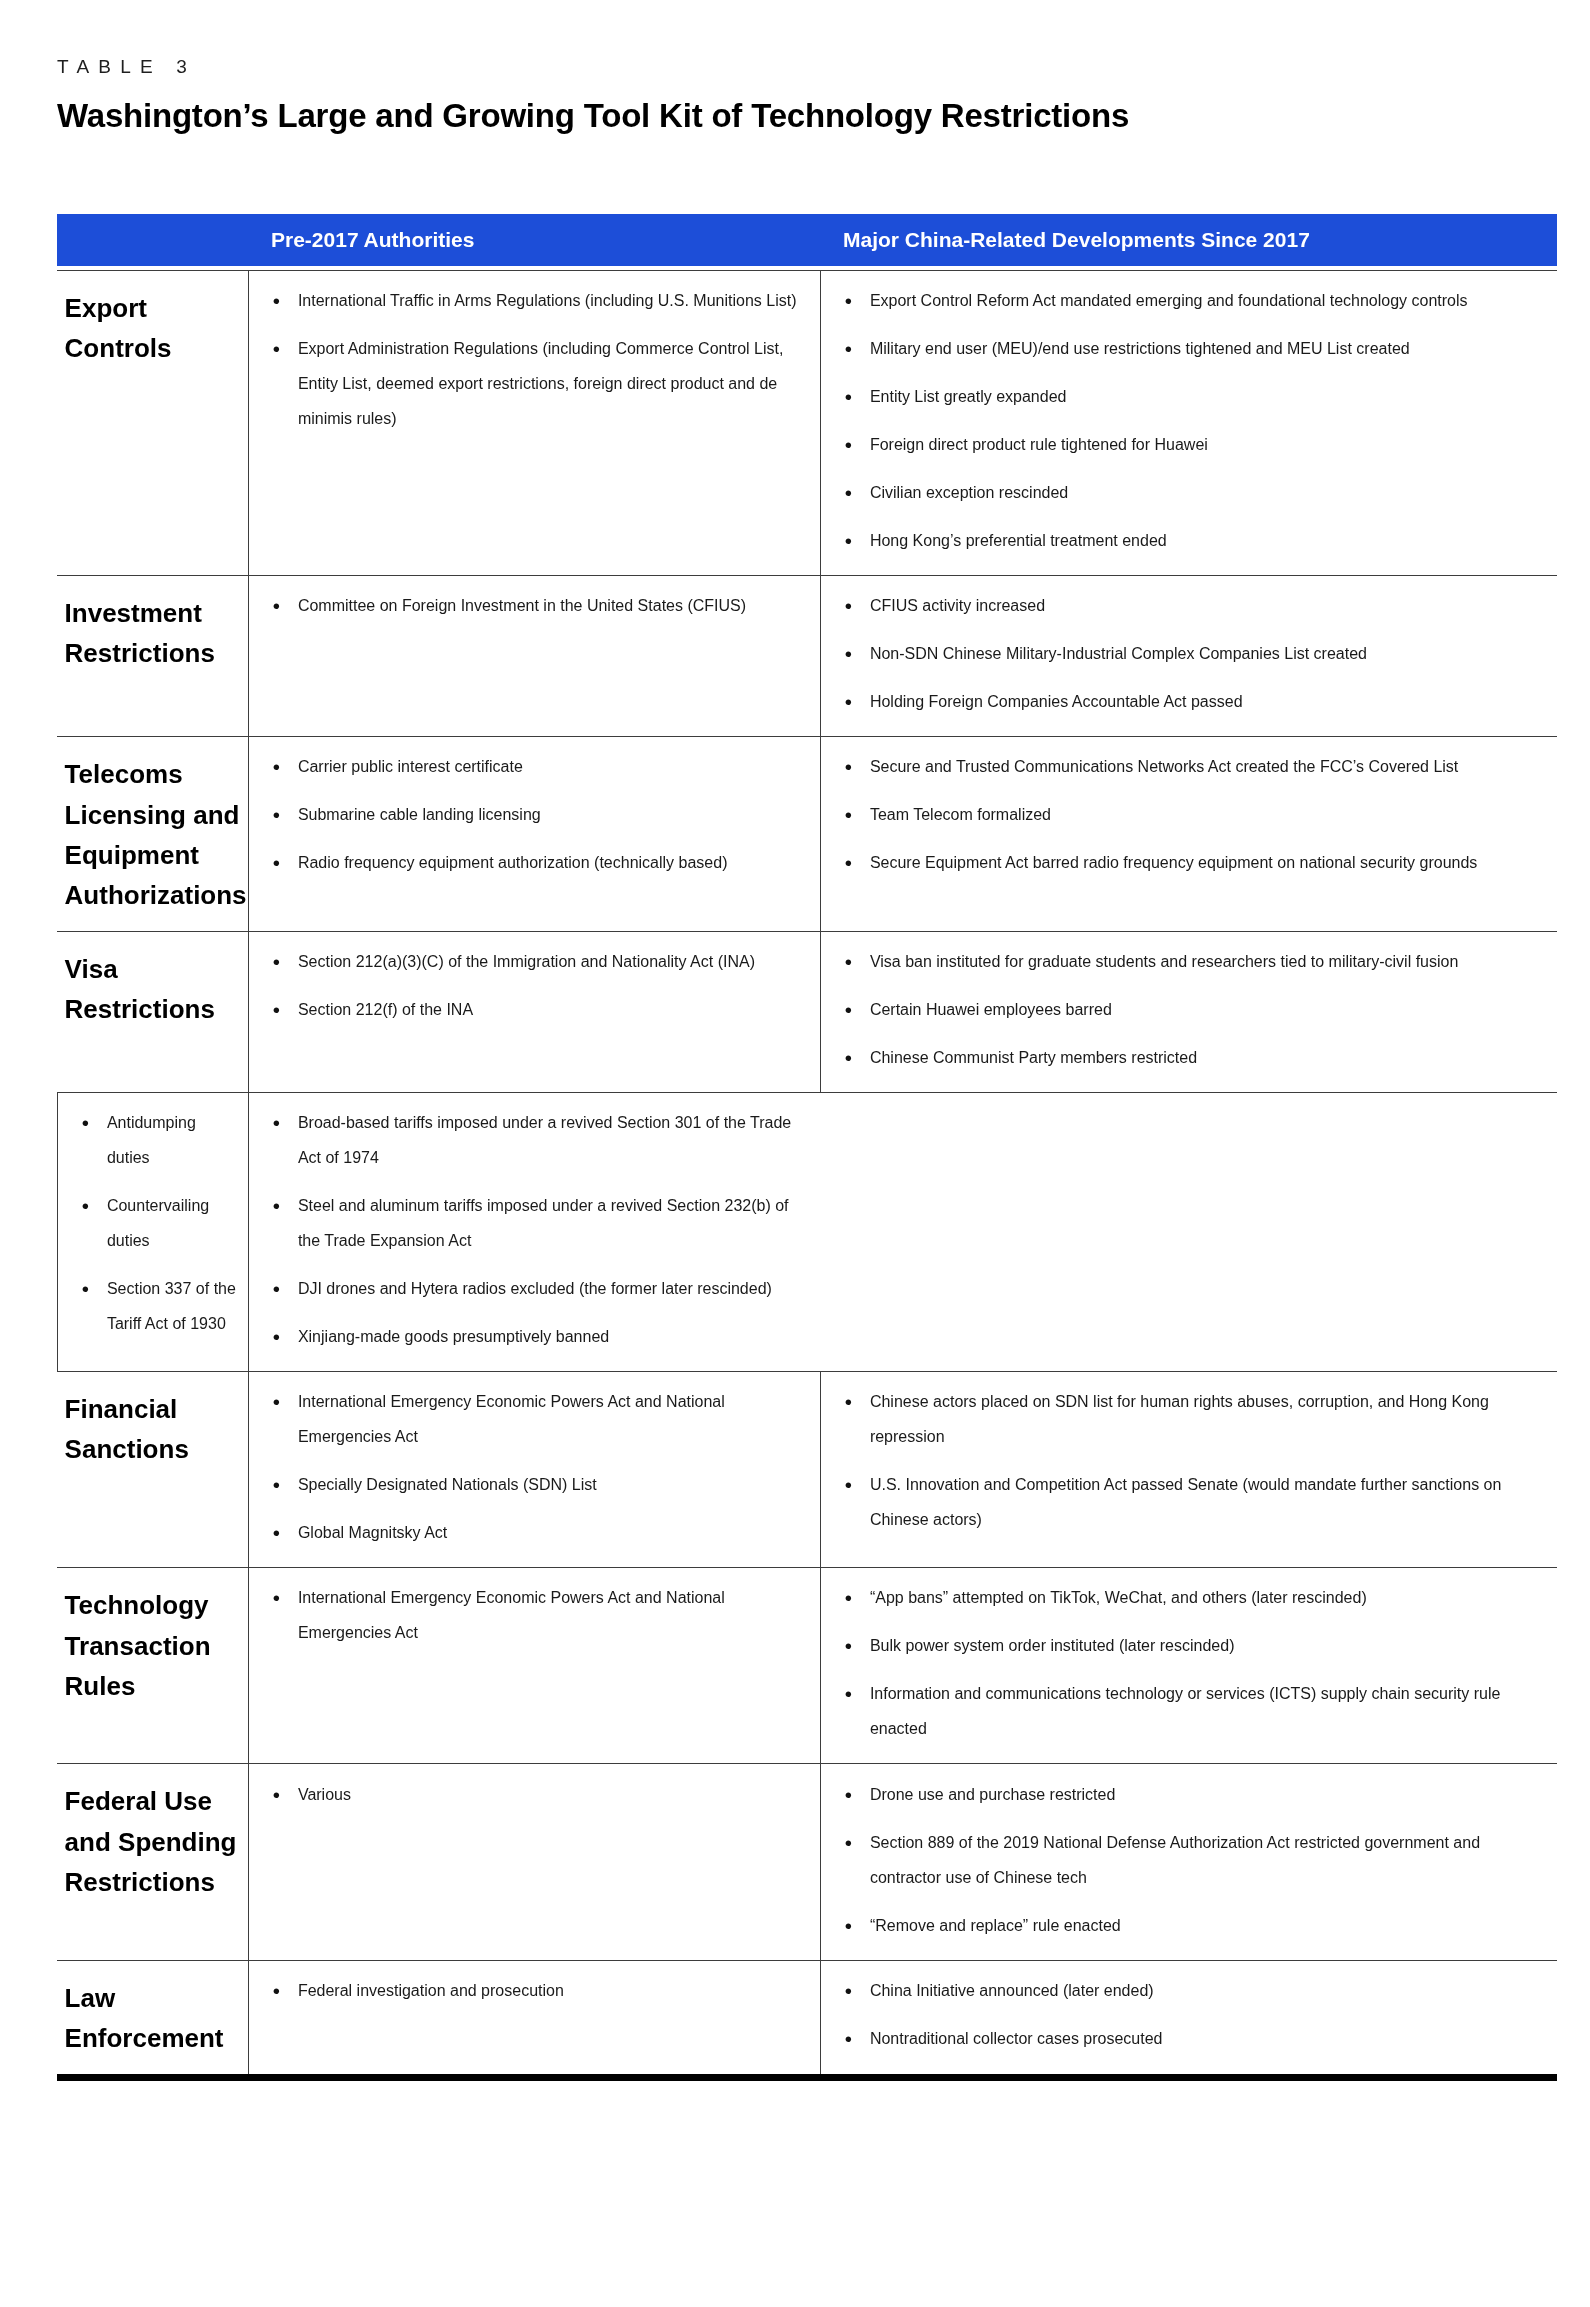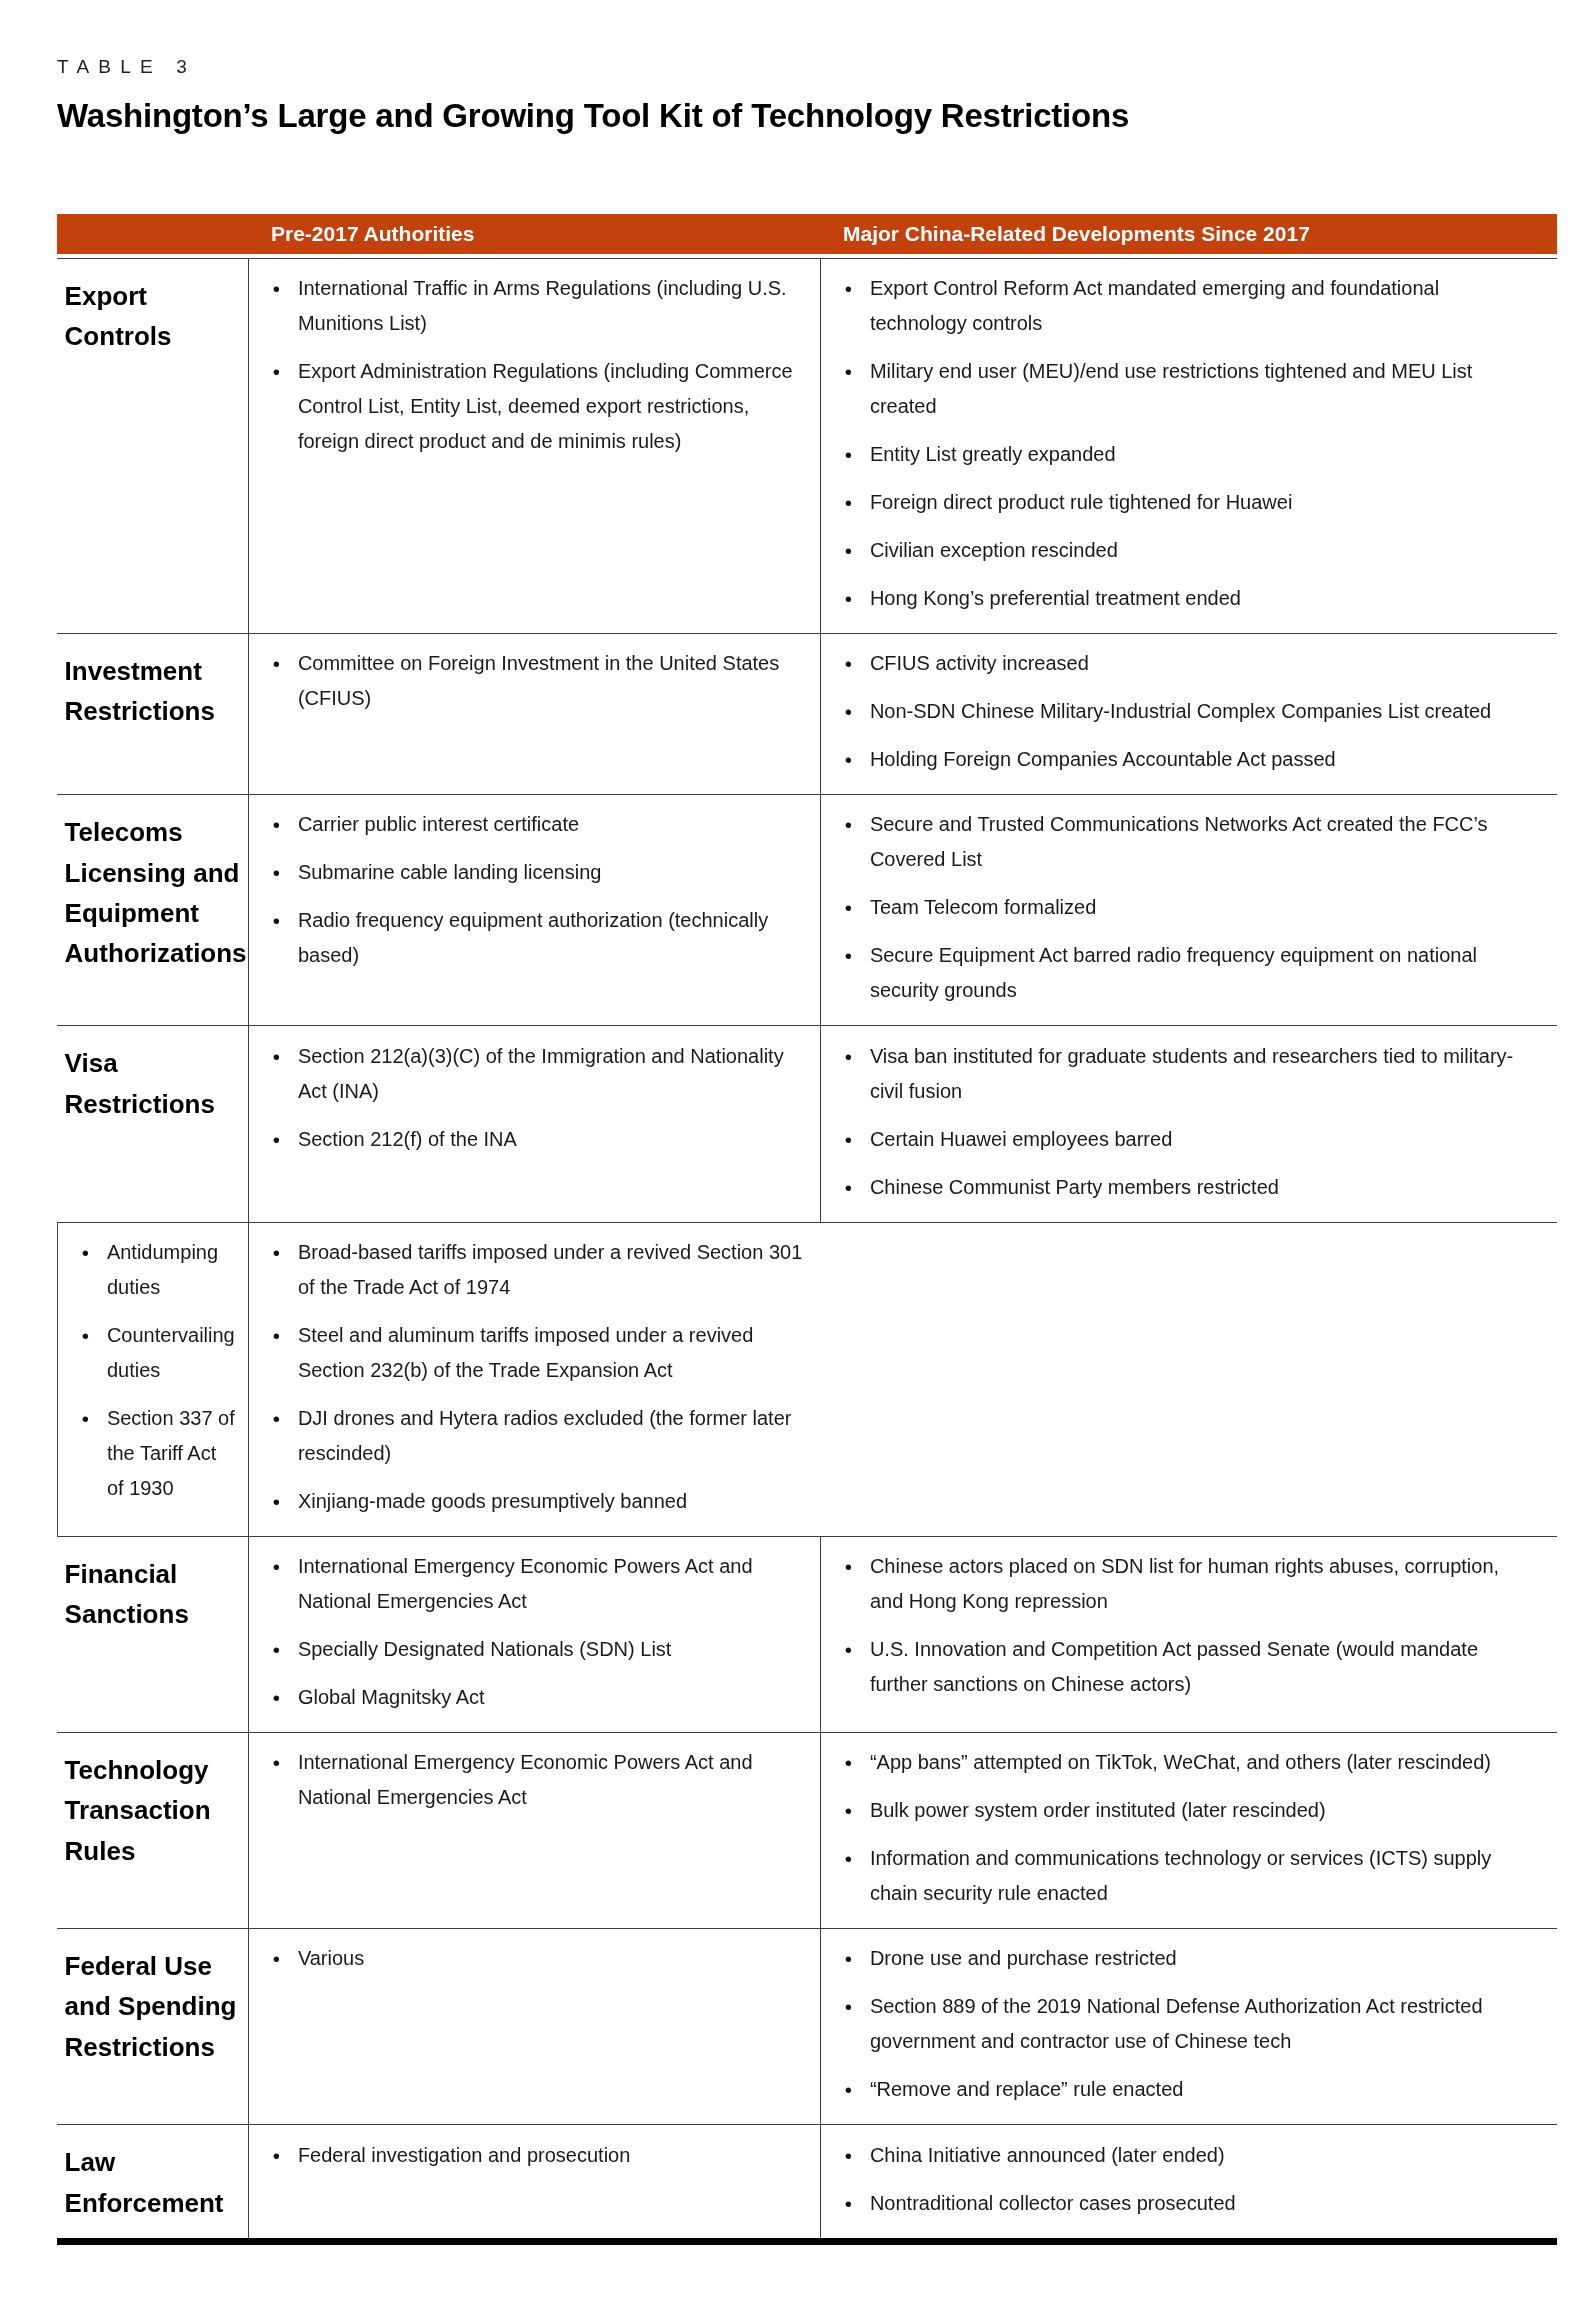--- a/index.html
+++ b/index.html
@@ -19,21 +19,21 @@
     margin-top:18.3px;
     font-size:33px; font-weight:700; color:#000000;
     letter-spacing:-0.2px; line-height:1.15;
     margin-bottom:79px;
   }
 
   .table { width:1500px; }
 
   .thead {
     display:grid; grid-template-columns:191px 572px 737px;
-    background:#c2410c; height:40px; align-items:center;
+    background:#1d4ed8; height:52px; align-items:center;
   }
   .th {
     color:#ffffff; font-weight:700; font-size:21px;
     padding-left:23px; white-space:nowrap;
   }
 
   .tbody {
     margin-top:3.8px;
     border-top:1.5px solid #3d3d3d;
     border-bottom:7.6px solid #000000;
@@ -48,21 +48,21 @@
     padding:17px 7.6px 15.3px 7.6px;
     font-weight:700; font-size:26px; line-height:1.55; color:#000000;
   }
   .list-cell {
     border-left:1.5px solid #3d3d3d;
     padding:12.2px 10.7px 17px 21.4px;
   }
   .bullets { list-style:none; }
   .bullets li {
     position:relative; padding-left:27.5px;
-    font-size:20px; line-height:35px; color:#1a1a1a;
+    font-size:16px; line-height:35px; color:#1a1a1a;
     margin-bottom:13px;
   }
   .pre .bullets li { max-width:527px; }
   .since .bullets li { max-width:691px; }
   .bullets li:last-child { margin-bottom:0; }
   .bullets li::before {
     content:"\2022";
     position:absolute; left:2.3px; top:0;
     font-size:20.6px; color:#111111;
   }

